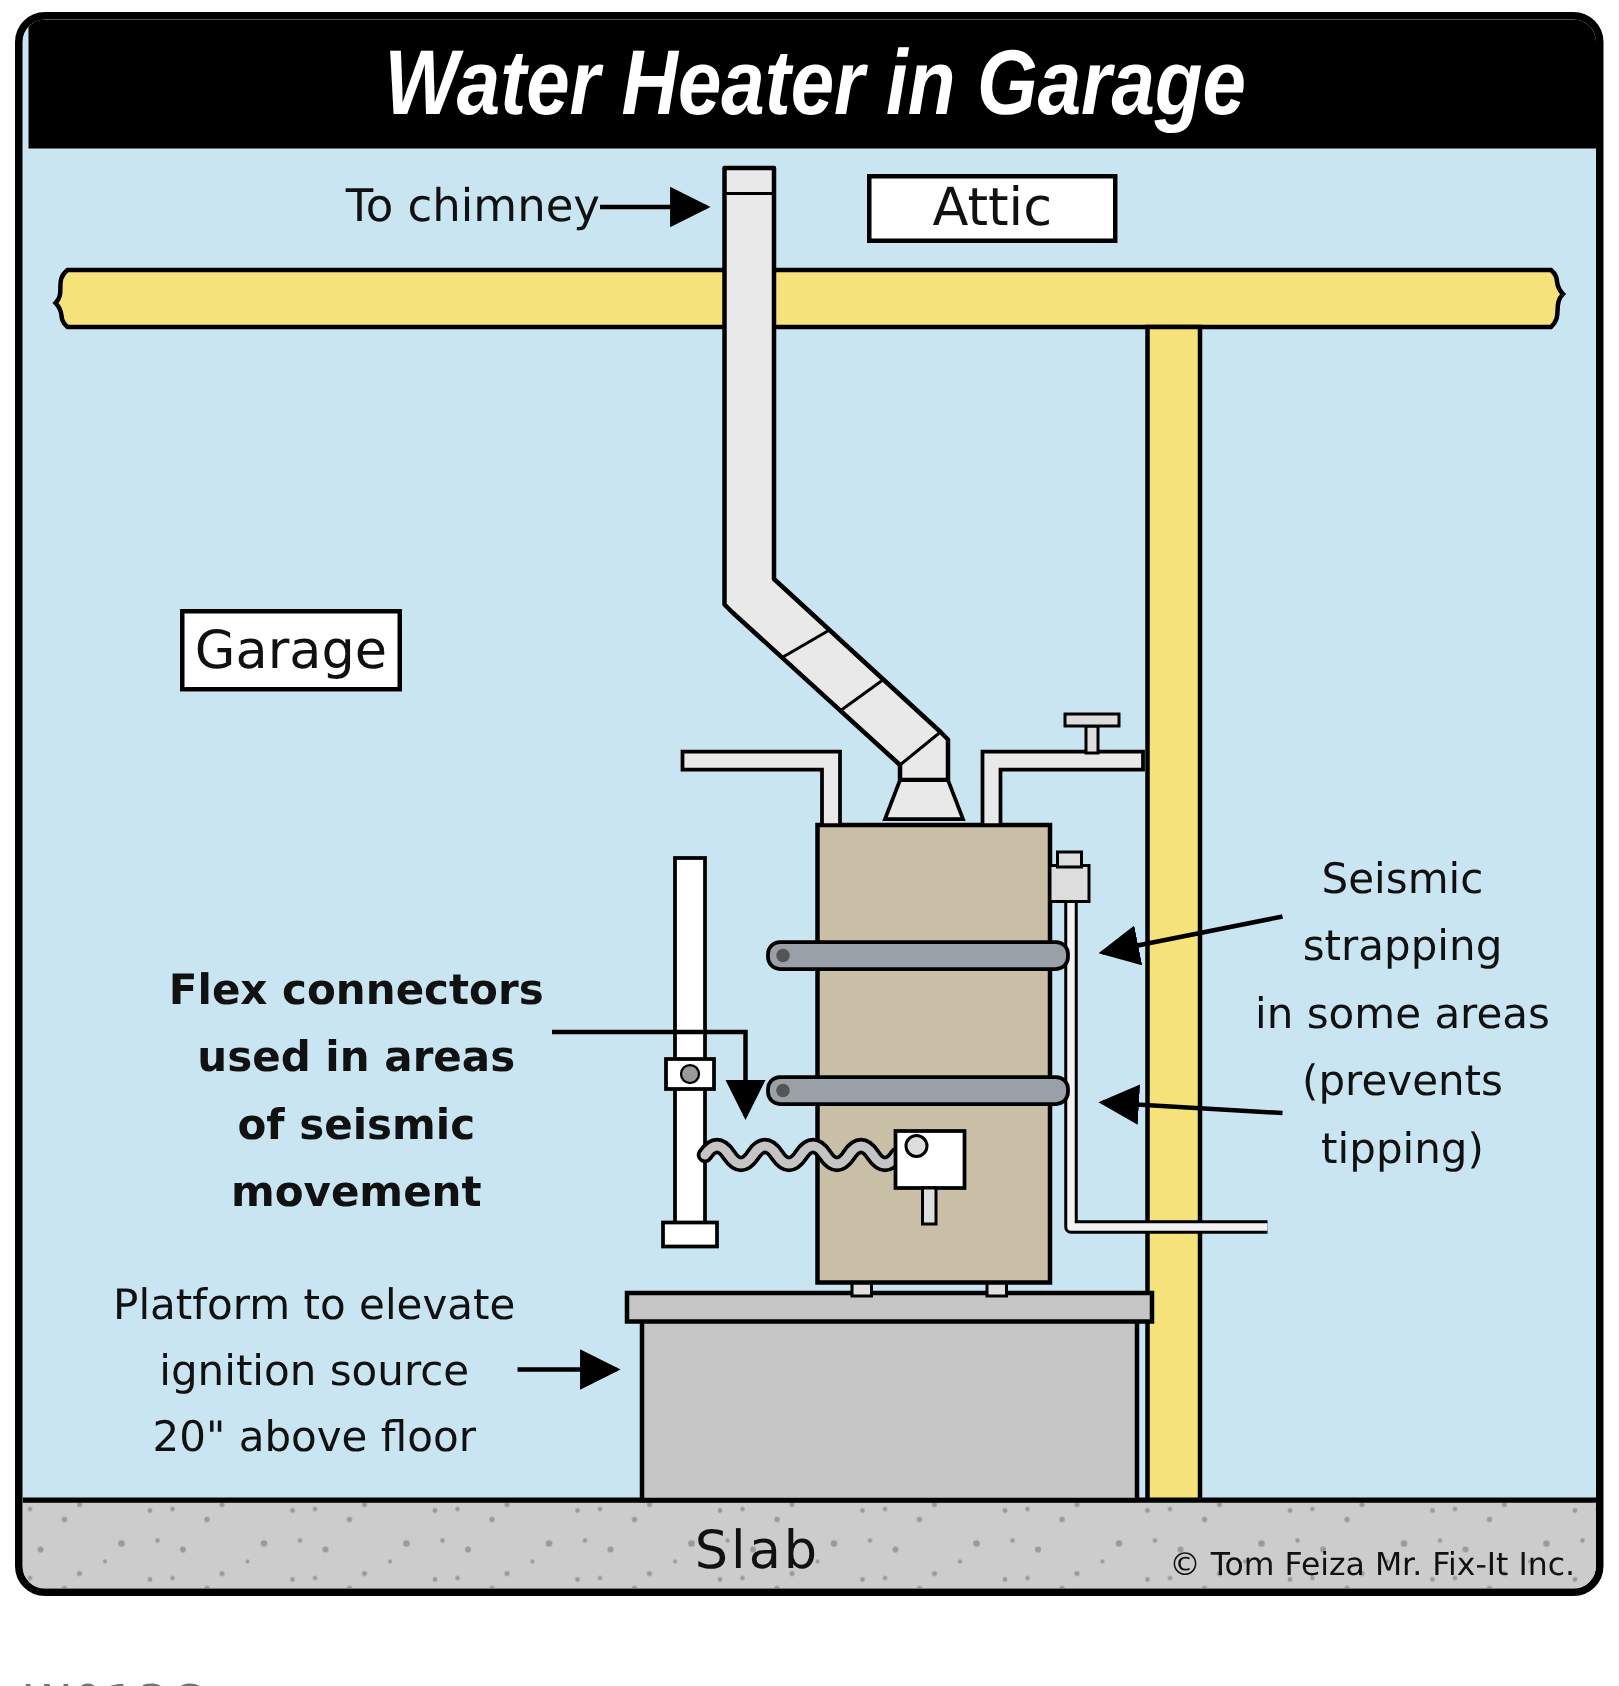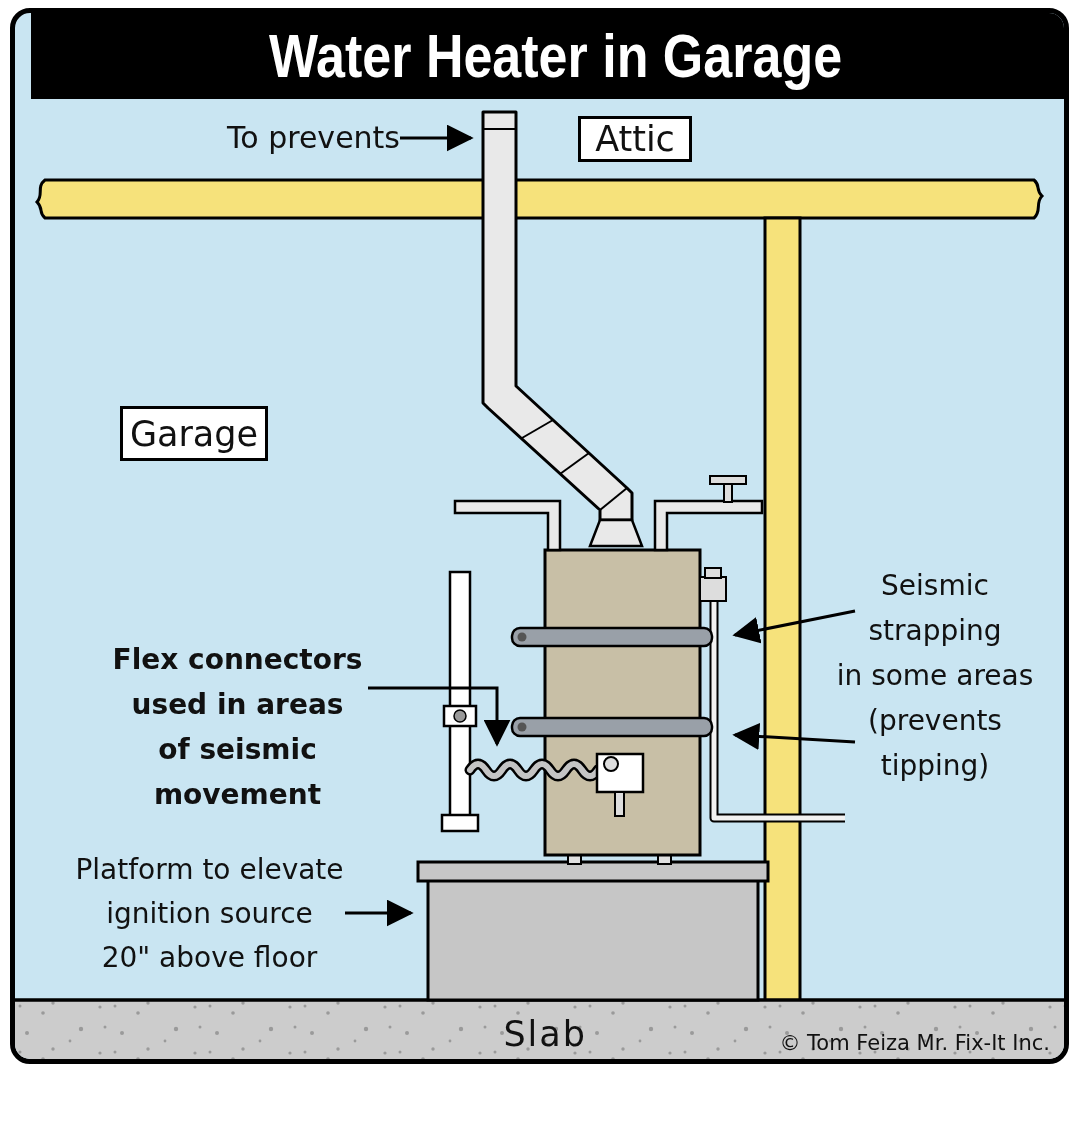--- a/index.html
+++ b/index.html
@@ -7,22 +7,22 @@
   .page {
     position: relative; width: 1079px; height: 1124px; background: #ffffff;
     font-family: "DejaVu Sans", sans-serif; color: var(--ink, #000); overflow: hidden;
   }
   .frame {
     position: absolute; left: 10px; top: 8px; width: 1059px; height: 1056px;
     border: 5px solid var(--ink, #000); border-radius: 20px; overflow: hidden;
     background: var(--background, #c9e5f2);
   }
   .titlebar {
-    position: absolute; left: 16px; top: 0; width: 100%; height: 86px;
-    background: var(--title_bg, #000); display: flex; align-items: center; justify-content: center;
+    position: absolute; left: 4px; top: 0; width: 100%; height: 86px;
+    background: var(--title_bg, #000); display: flex; align-items: center; justify-content: center; font-style: italic;
   }
   .title {
     color: var(--title_text, #fff); font-family: "Liberation Sans", sans-serif;
     font-weight: bold; font-size: 52px; letter-spacing: 0px; transform: scaleY(1.18);
   }
   .scene { position: absolute; left: 0; top: 86px; width: 1049px; height: 960px; }
   svg.draw { position: absolute; left: 0; top: 0; }
   .anno {
     position: absolute; white-space: pre-line; text-align: center;
     font-size: 28px; line-height: 45px; color: #111;
@@ -113,46 +113,46 @@
 
         <g style="fill:none;stroke:var(--ink,#000);stroke-width:3">
           <path d="M385,39 H456" marker-end="url(#arrow)"></path>
           <path d="M353,589 H482 V645" marker-end="url(#arrow)"></path>
           <path d="M840,512 L720,536" marker-end="url(#arrow)"></path>
           <path d="M840,643 L720,636" marker-end="url(#arrow)"></path>
           <path d="M330,814 H396" marker-end="url(#arrow)"></path>
         </g>
       </svg>
 
-      <div class="roombox" style="left:563px; top:17px; width:114px; height:46px;text-align:center;">
+      <div class="roombox" style="left:563px; top:17px; width:167px; height:46px;text-align:center;">
         <span>Attic</span>
       </div>
 
       <div class="roombox" style="left:105px; top:307px; width:148px; height:55px;">
         <span>Garage</span>
       </div>
 
-      <div class="anno" style="left:150px; top:19px; width:235px; text-align:right; font-size:30px; line-height:40px;">To prevents</div>
+      <div class="anno" style="left:150px; top:19px; width:235px; text-align:right; font-size:30px; line-height:40px;">To chimney</div>
 
       <div class="anno" style="left:60px; top:538px; width:325px;font-weight:bold;">Flex connectors
 used in areas
 of seismic
 movement</div>
 
       <div class="anno" style="left:788px; top:464px; width:264px;">Seismic
 strapping
 in some areas
 (prevents
 tipping)</div>
 
       <div class="anno" style="left:22px; top:749px; width:345px; line-height:44px;">Platform to elevate
 ignition source
 20" above floor</div>
 
-      <div class="anno" style="left:448px; top:913px; width:124px; font-size:35px; letter-spacing:2px;text-align:right;">Slab</div>
+      <div class="anno" style="left:428px; top:913px; width:124px; font-size:35px; letter-spacing:2px;">Slab</div>
 
       <div class="anno" style="left:690px; top:929px; width:345px; text-align:right; font-size:21px; line-height:30px;">© Tom Feiza Mr. Fix-It Inc.</div>
     </div>
 
     <div class="titlebar">
       <div class="title">Water Heater in Garage</div>
     </div>
   </div>
 
   <div class="code">W013C</div>

